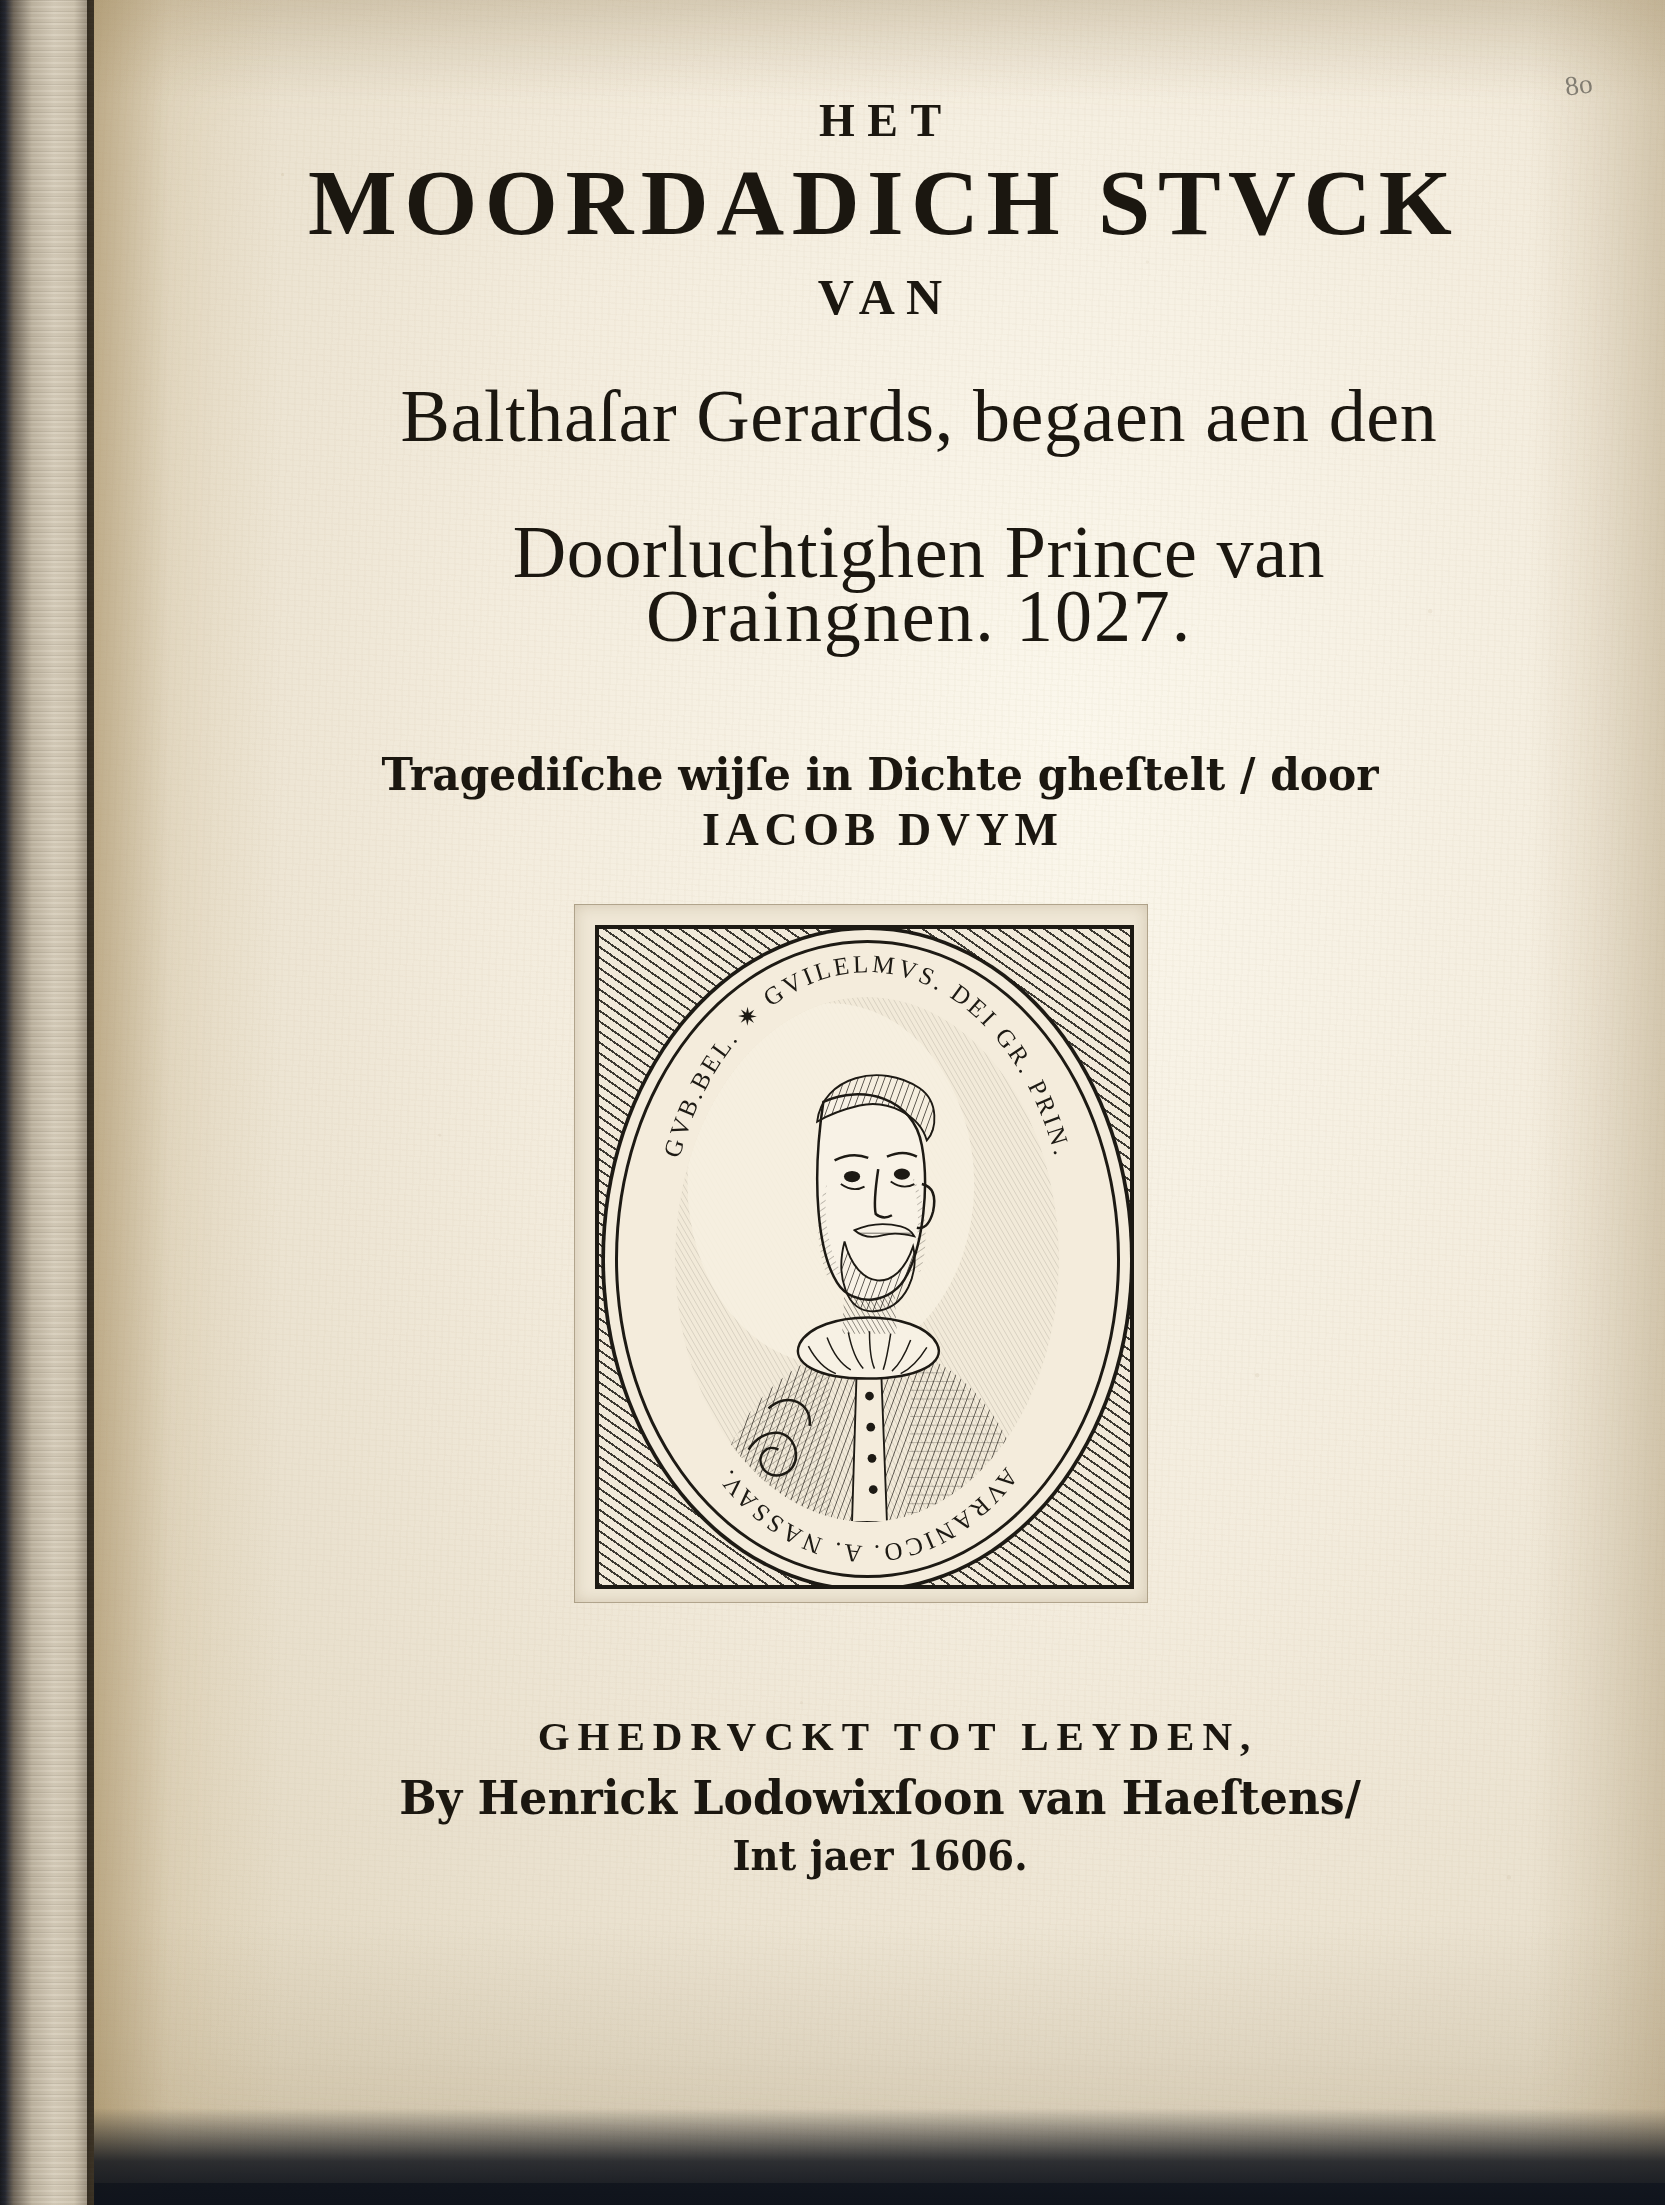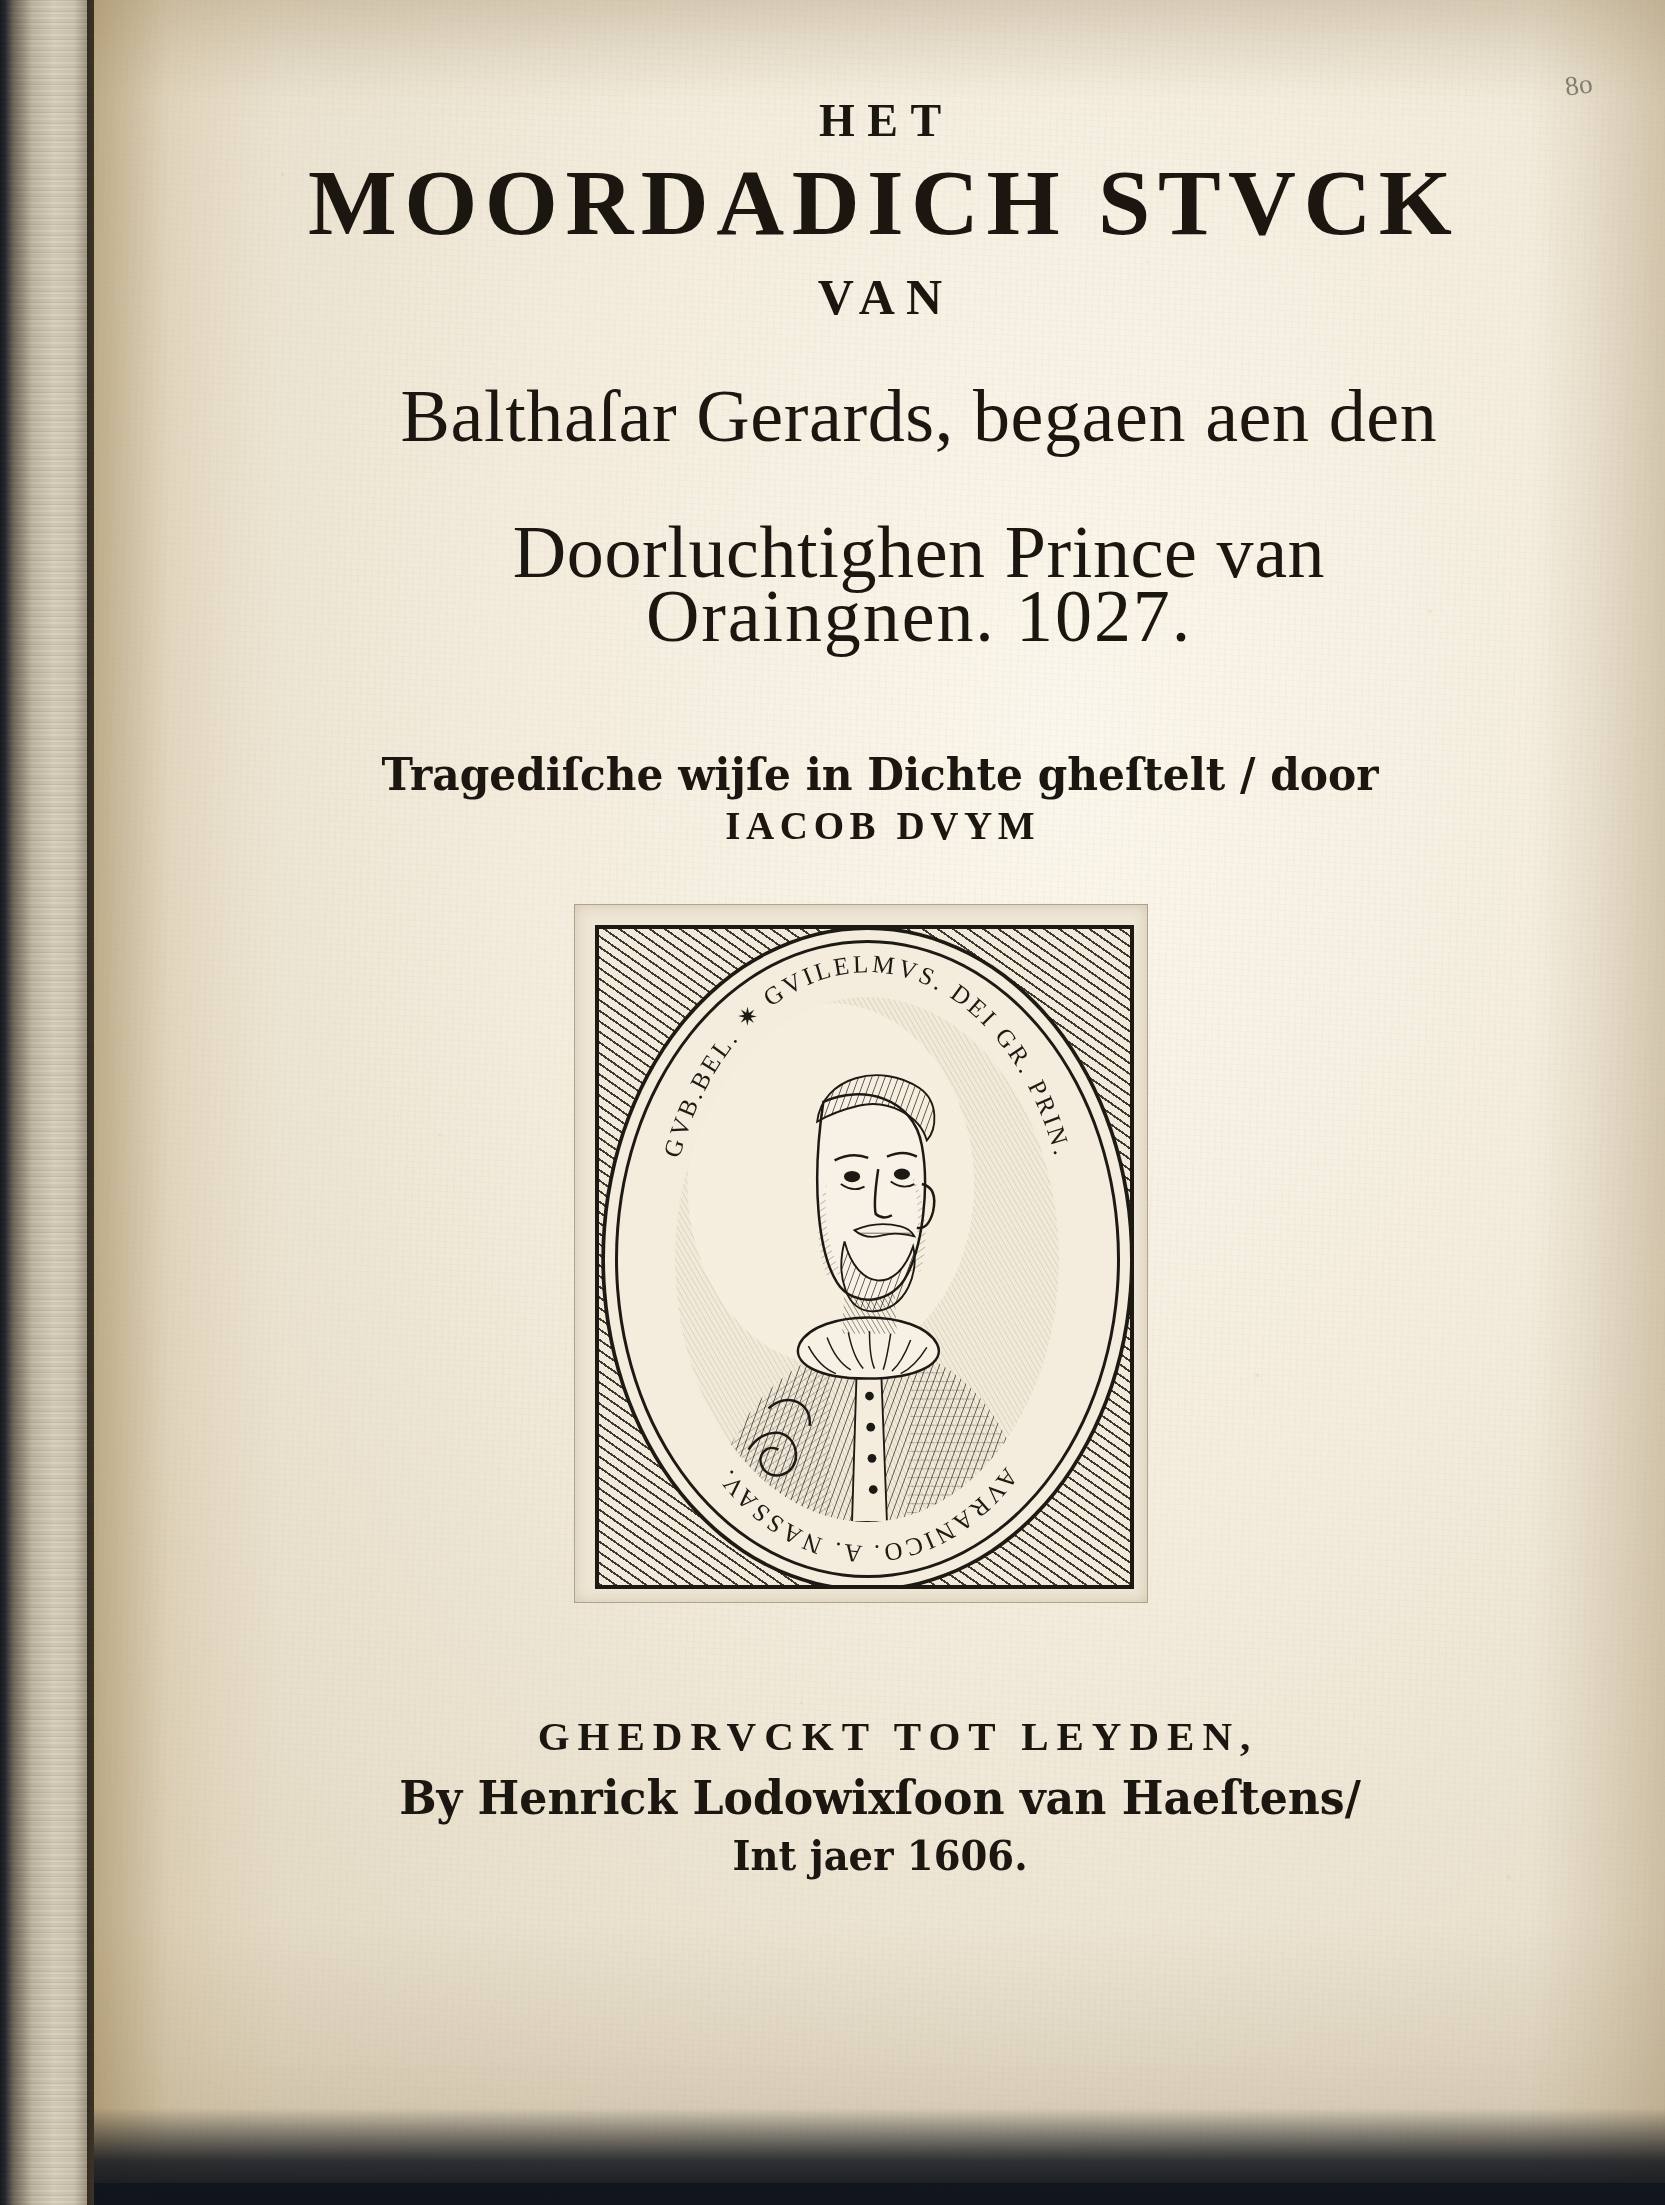--- a/index.html
+++ b/index.html
@@ -184,21 +184,21 @@
     font-style: normal;
     letter-spacing: 0px;
     transform: scaleX(0.94);
   }
   .credit1 {
     top: 748px;
     font-size: 45px;
   }
   .credit2 {
     top: 803px;
-    font-size: 39px;
+    font-size: 46px;
     letter-spacing: 5.6px;
     font-weight: 600;
     text-indent: 5.6px;
   }
 
   .imprint1 {
     top: 1712px;
     font-size: 41px;
     letter-spacing: 8px;
     font-weight: 600;

